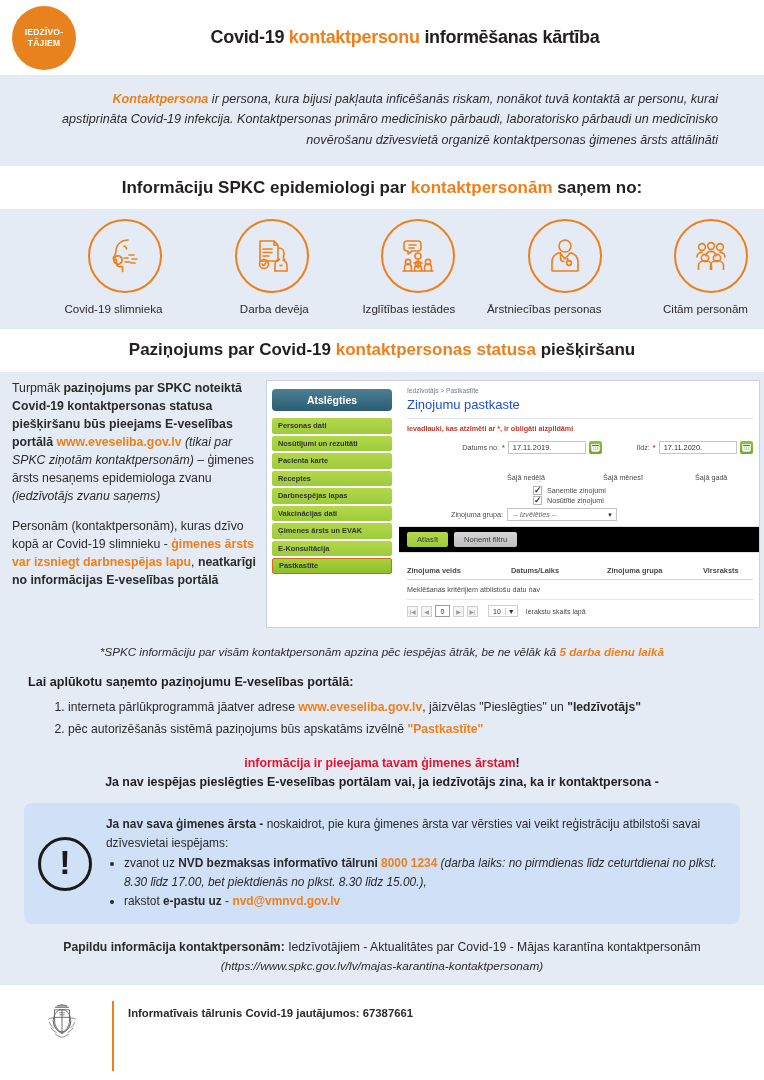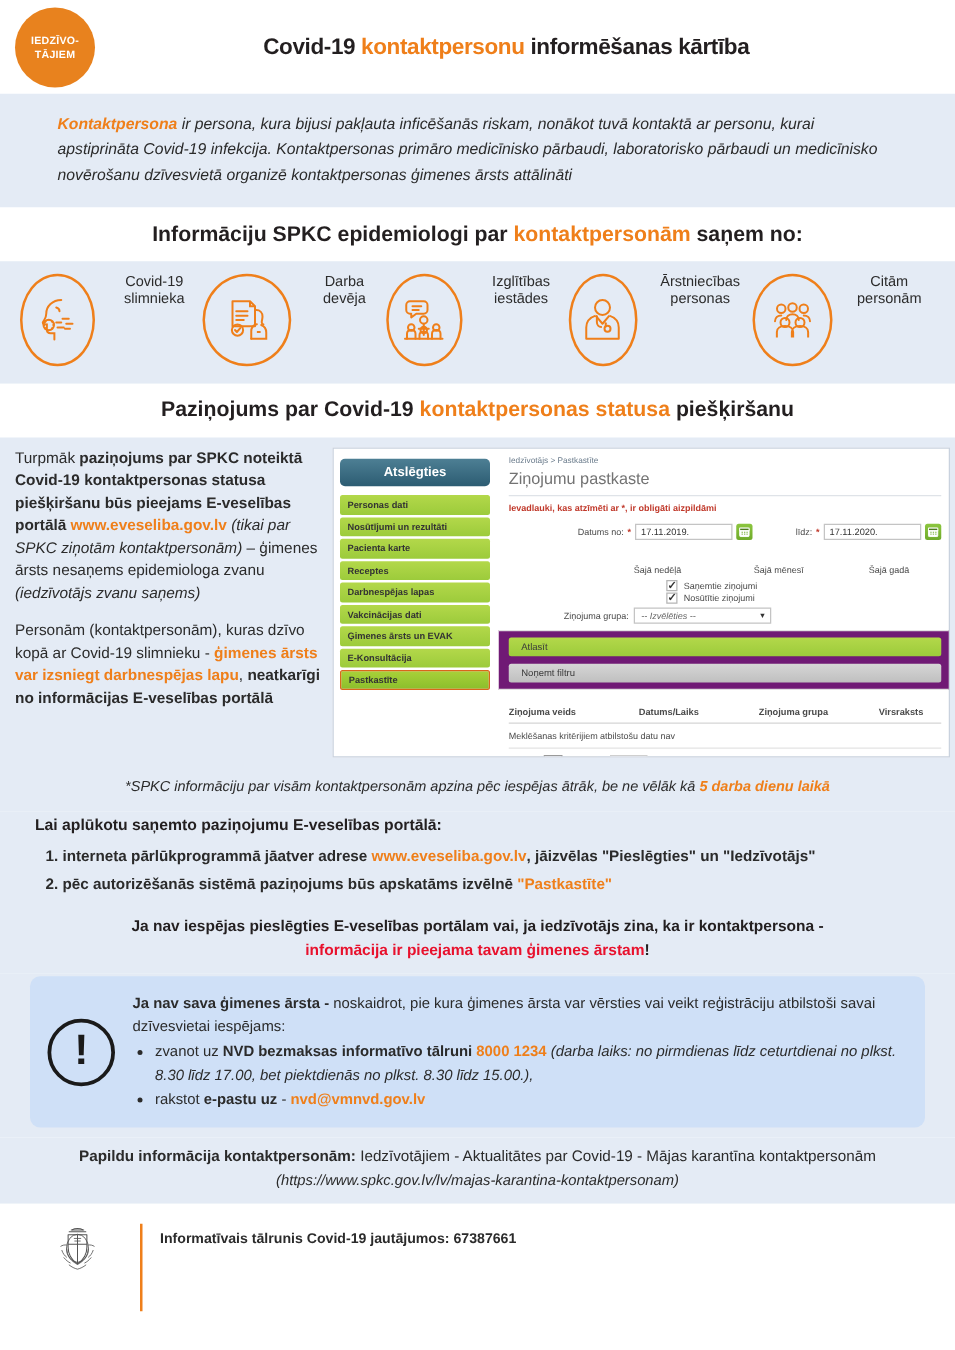--- a/index.html
+++ b/index.html
@@ -33,21 +33,21 @@
     letter-spacing: -.3px;
     padding-right: 30px;
   }
   .or { color: #ef7f1a; }
   .red { color: #e8112d; }
 
   
   .intro {
     background: #e4ebf5;
     padding: 14px 46px 16px;
-    text-align: left;
+    text-align: right;
     font-style: italic;
     font-size: 12.6px;
     line-height: 1.62;
     color: #2b2b2b;
   }
   .intro b { font-style: italic; }
 
   
   .subhead {
     background: #ffffff;
@@ -56,22 +56,22 @@
     padding: 12px 0 11px;
   }
 
   
   .iconrow {
     background: #e4ebf5;
     display: flex; justify-content: center;
     gap: 0px; padding: 10px 16px 14px;
   }
   .iconcell {
-    flex: 1; display: flex; flex-direction: row;
-    align-items: flex-start; gap: 9px;
+    flex: 1; display: flex; flex-direction: column;
+    align-items: flex-end; gap: 9px;
   }
   .ico-circle {
     width: 74px; height: 74px; border-radius: 50%;
     border: 2px solid #ef7f1a;
     display: flex; align-items: center; justify-content: center;
   }
   .ico-circle svg { display: block; }
   .ico-label { font-size: 11.6px; color: #2b2b2b; text-align: center; }
 
   
@@ -116,21 +116,21 @@
     display: flex; align-items: center;
     padding-left: 6px;
     font-size: 7.4px; font-weight: bold; color: #333333;
   }
   .nav-item.active {
     background: linear-gradient(#a8d139, #8cbf2c);
     border: 1.5px solid #d9671a;
   }
   .mock-body { flex: 1; padding: 6px 8px 0 8px; position: relative; }
   .crumb { font-size: 6.6px; color: #6b7c8c; margin-bottom: 3px; }
-  .mock-h1 { font-size: 13px; color: #737373; margin-bottom: 6px; font-weight: normal; }
+  .mock-h1 { font-size: 13px; color: #1d4ed8; margin-bottom: 6px; font-weight: normal; }
   .mock-hr { border-top: 1px solid #dfe3e8; margin: 0 0 5px; }
   .req-note { color: #c0392b; font-weight: bold; font-size: 7.2px; margin-bottom: 8px; }
   .frow { display: flex; align-items: center; margin-bottom: 4px; }
   .flabel { font-size: 7.2px; color: #4a4a4a; text-align: right; }
   .star { color: #c0392b; font-weight: bold; margin: 0 3px; }
   .finput {
     border: 1px solid #c4c4c4; background: #ffffff;
     height: 13px; font-size: 7.4px; color: #333333;
     display: flex; align-items: center; padding-left: 4px;
   }
@@ -149,23 +149,23 @@
     font-size: 9px; color: #333; font-weight: bold;
   }
   .sel {
     border: 1px solid #c4c4c4; background: #ffffff; height: 13px;
     font-size: 7.2px; color: #666; font-style: italic;
     display: flex; align-items: center; justify-content: space-between;
     padding: 0 3px 0 5px;
   }
   .arrow { font-style: normal; font-size: 6px; color: #333; }
   .actionbar {
-    background: #701a75; border-top: 1px solid #e2e2e2; border-bottom: 1px solid #e2e2e2;
+    background: #000000; border-top: 1px solid #e2e2e2; border-bottom: 1px solid #e2e2e2;
     padding: 5px 8px; margin: 5px -8px 0 -8px;
-    display: flex; gap: 6px; flex-direction: column;
+    display: flex; gap: 6px;
   }
   .btn-green {
     background: linear-gradient(#b3d84a,#9ccb3b); color:#3a3a3a;
     font-size: 7.6px; padding: 3px 10px; border-radius: 2px;
   }
   .btn-gray {
     background: linear-gradient(#d6d6d6,#bfbfbf); color:#3a3a3a;
     font-size: 7.6px; padding: 3px 10px; border-radius: 2px;
   }
   .thead { display: flex; font-size: 7.4px; font-weight: bold; color: #4a4a4a;
@@ -183,21 +183,21 @@
   .pgsel .arrow { border-left:1px solid #cfcfcf; padding:0 2px; }
 
   
   .notes { background: #e4ebf5; text-align: center; padding: 8px 16px 10px; }
   .note { font-style: italic; font-size: 11.6px; line-height: 1.65; color:#2b2b2b; }
   .note b { font-style: italic; }
 
   
   .steps { background: #e4ebf5; padding: 4px 28px 6px; }
   .steps-title { font-size: 12.6px; font-weight: bold; margin-bottom: 8px; }
-  .steps ol { margin-left: 22px; font-weight: bold; }
+  .steps ol { margin-left: 40px; }
   .steps li { font-size: 12.2px; line-height: 1.75; color:#2b2b2b; }
 
   
   .warn { background: #e4ebf5; text-align: center; padding: 8px 40px 10px;
           font-size: 12.4px; font-weight: bold; line-height: 1.5; }
 
   
   .calloutwrap { background: #e4ebf5; padding: 2px 24px 8px; }
   .callout {
     background: #cfe0f7; border-radius: 8px;
@@ -440,22 +440,22 @@
 
   <div class="steps">
     <div class="steps-title">Lai aplūkotu saņemto paziņojumu E-veselības portālā:</div>
     <ol>
       <li><span>interneta pārlūkprogrammā jāatver adrese </span><b class="or">www.eveseliba.gov.lv</b><span>, jāizvēlas "Pieslēgties" un </span><b>"Iedzīvotājs"</b></li>
       <li><span>pēc autorizēšanās sistēmā paziņojums būs apskatāms izvēlnē </span><b class="or">"Pastkastīte"</b></li>
     </ol>
   </div>
 
   <div class="warn">
+    <div><span class="red">informācija ir pieejama tavam ģimenes ārstam</span><span>!</span></div>
     <div>Ja nav iespējas pieslēgties E-veselības portālam vai, ja iedzīvotājs zina, ka ir kontaktpersona -</div>
-    <div><span class="red">informācija ir pieejama tavam ģimenes ārstam</span><span>!</span></div>
   </div>
 
   <div class="calloutwrap">
     <div class="callout">
       <div class="excl">!</div>
       <div class="callout-text">
         <div><b>Ja nav sava ģimenes ārsta -</b><span> noskaidrot, pie kura ģimenes ārsta var vērsties vai veikt reģistrāciju atbilstoši savai dzīvesvietai iespējams:</span></div>
         <ul>
           <li><span>zvanot uz </span><b>NVD bezmaksas informatīvo tālruni </b><b class="or">8000 1234</b><i>  (darba laiks: no pirmdienas līdz ceturtdienai no plkst. 8.30 līdz 17.00, bet piektdienās no plkst. 8.30 līdz 15.00.),</i></li>
           <li><span>rakstot </span><b>e-pastu uz</b><span> - </span><b class="or">nvd@vmnvd.gov.lv</b></li>

